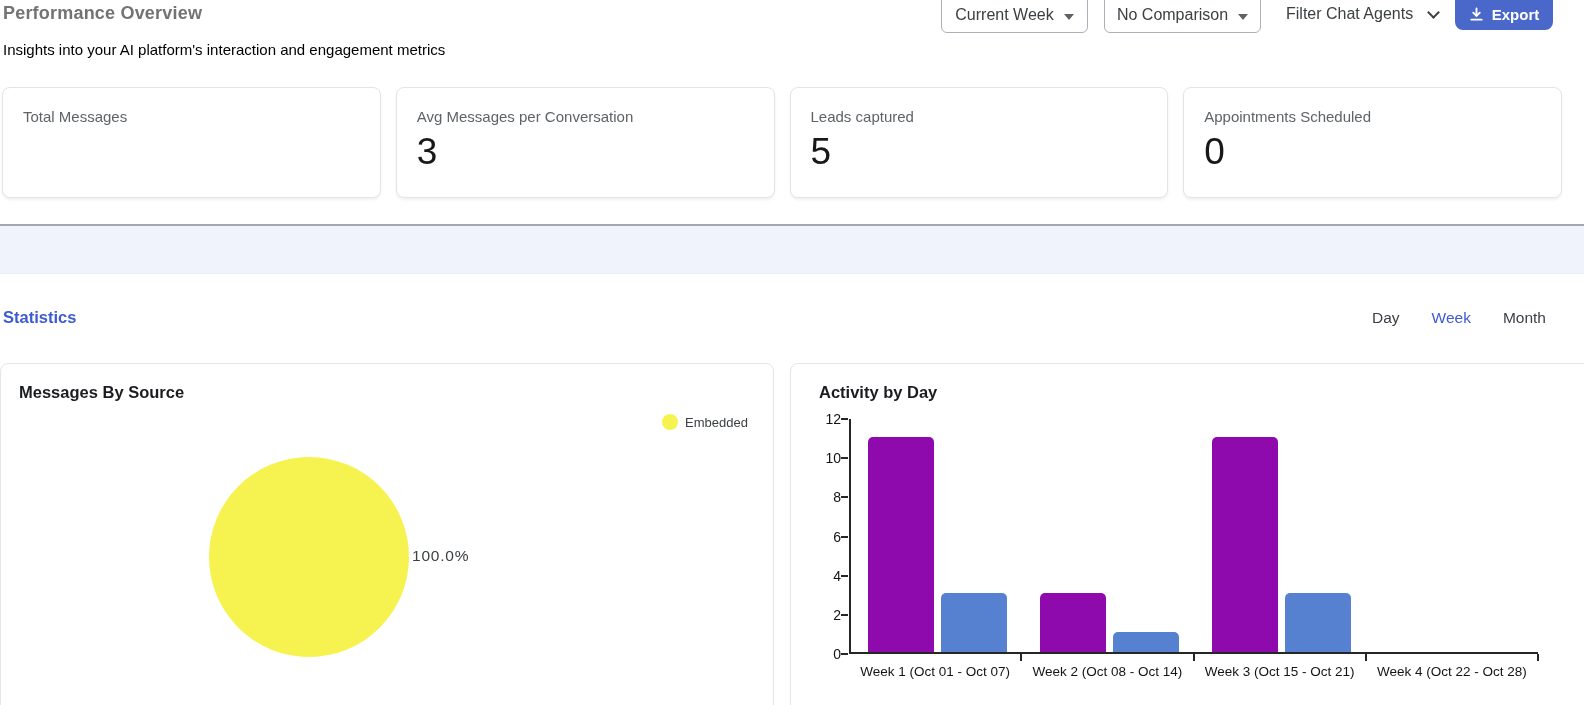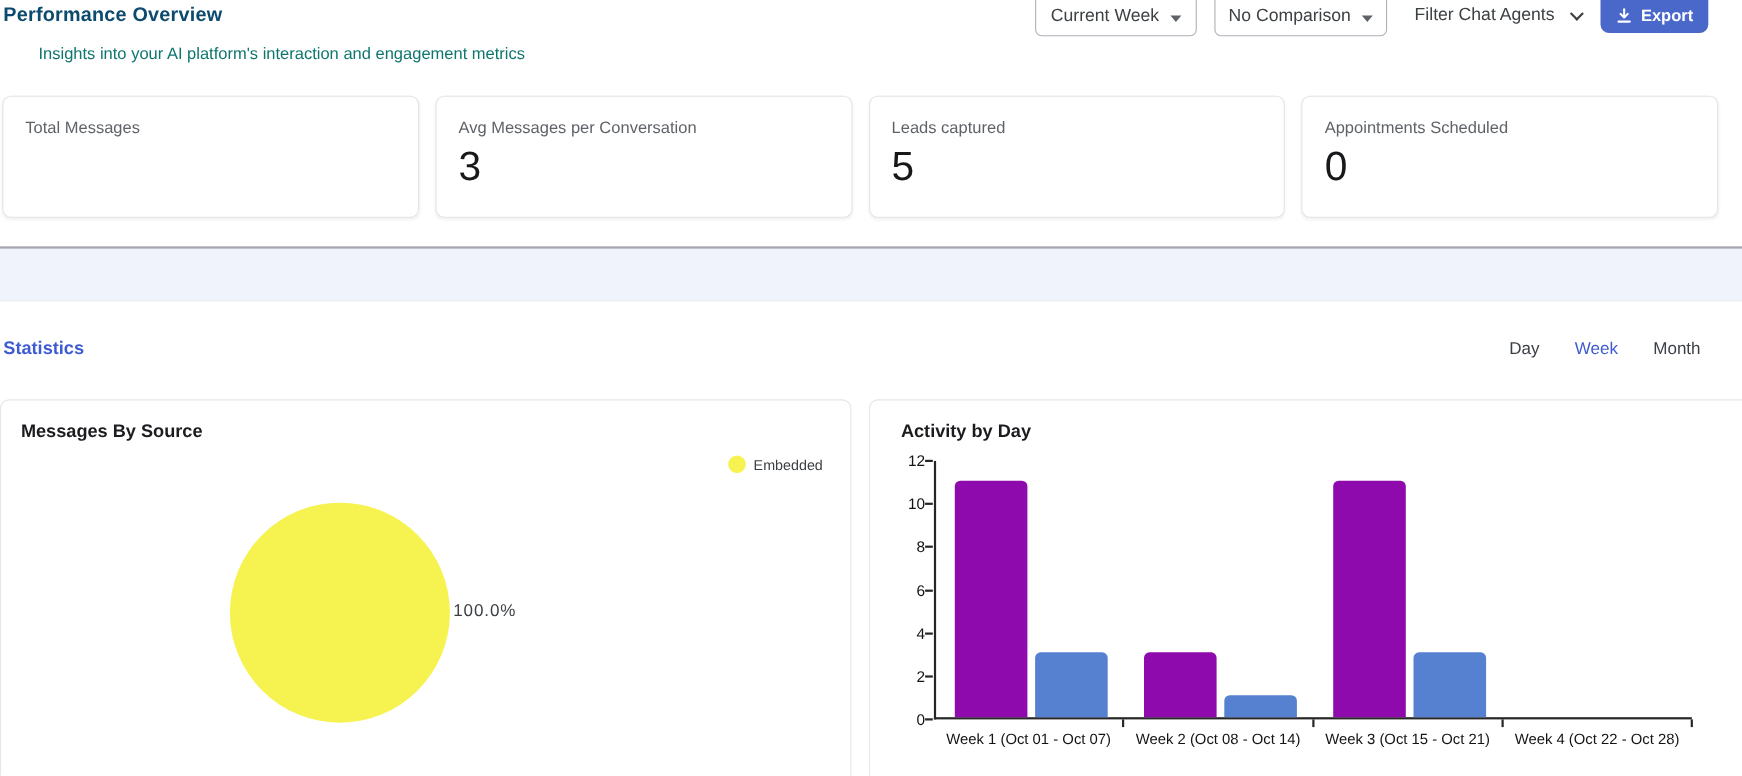--- a/index.html
+++ b/index.html
@@ -7,25 +7,25 @@
   body {
     position: relative;
     background: #ffffff;
     font-family: "Liberation Sans", sans-serif;
     color: #202124;
   }
 
   
   .page-title {
     position: absolute; left: 3px; top: 3px;
-    font-size: 18px; font-weight: bold; color: #0c4a6e; letter-spacing: .2px;
+    font-size: 18px; font-weight: bold; color: #737373; letter-spacing: .2px;
   }
   .page-subtitle {
     position: absolute; left: 3px; top: 41px;
-    font-size: 15px; color: #0f766e; margin-left: 32px;
+    font-size: 15px; color: #000000;
   }
 
   .select-box {
     position: absolute; top: -13px; height: 46px;
     background: #fff; border: 1px solid #adb0b8; border-radius: 6px;
     display: flex; align-items: flex-end; justify-content: center;
     padding-bottom: 8px; gap: 10px;
     font-size: 16px; color: #3c4043; cursor: pointer;
   }
   .select-box.period { left: 941px; width: 147px; }

